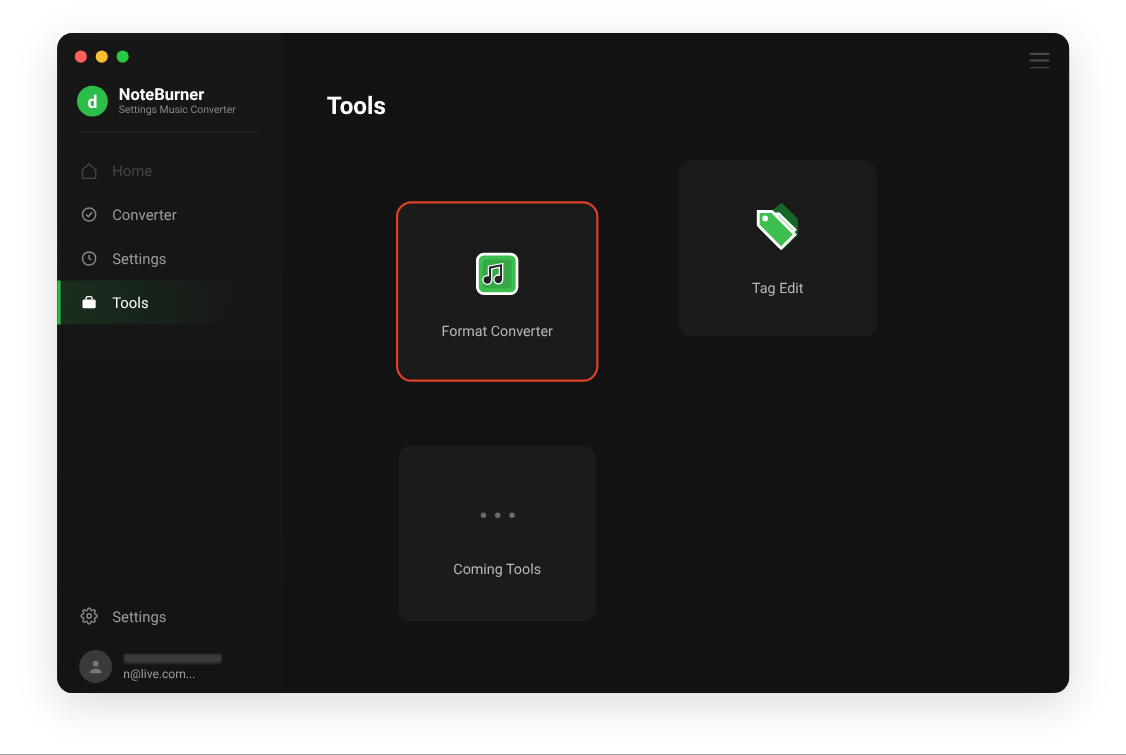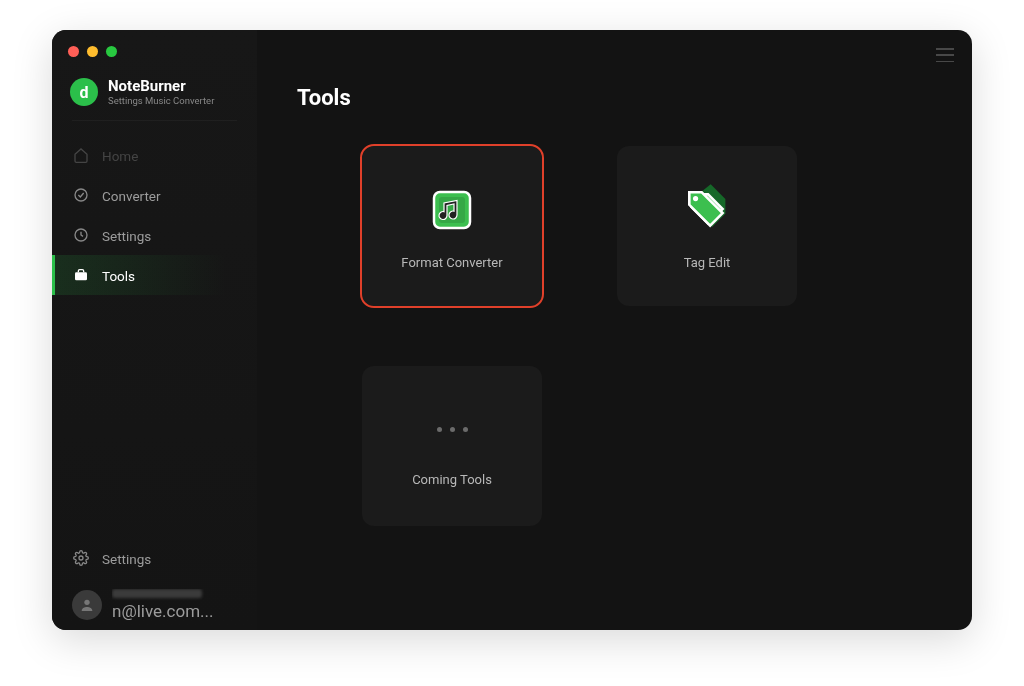--- a/index.html
+++ b/index.html
@@ -157,21 +157,21 @@
     .user-name-blur {
       width: 90px;
       height: 9px;
       background: #555;
       border-radius: 3px;
       filter: blur(1.5px);
       opacity: 0.6;
     }
     .user-email {
       color: #9c9c9c;
-      font-size: 17px;
+      font-size: 11px;
       white-space: nowrap;
     }
 
     .main {
       flex: 1;
       padding: 55px 40px 30px 40px;
       color: #fff;
     }
     .page-title {
       font-size: 22px;
@@ -194,20 +194,21 @@
       flex-direction: column;
       align-items: center;
       justify-content: center;
       gap: 18px;
       cursor: pointer;
       position: relative;
     }
     .tool-card.highlighted {
       outline: 2.5px solid #e0402a;
       outline-offset: 0px;
+      margin-top: 39px;
     }
     .tool-label {
       color: #b8b8b8;
       font-size: 13px;
     }
     .tool-icon-wrap {
       width: 54px;
       height: 54px;
       display: flex;
       align-items: center;

